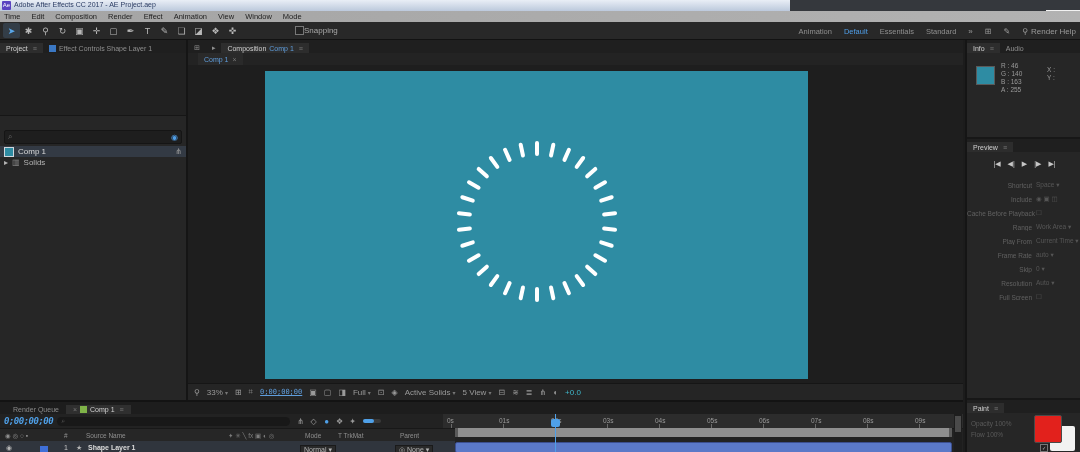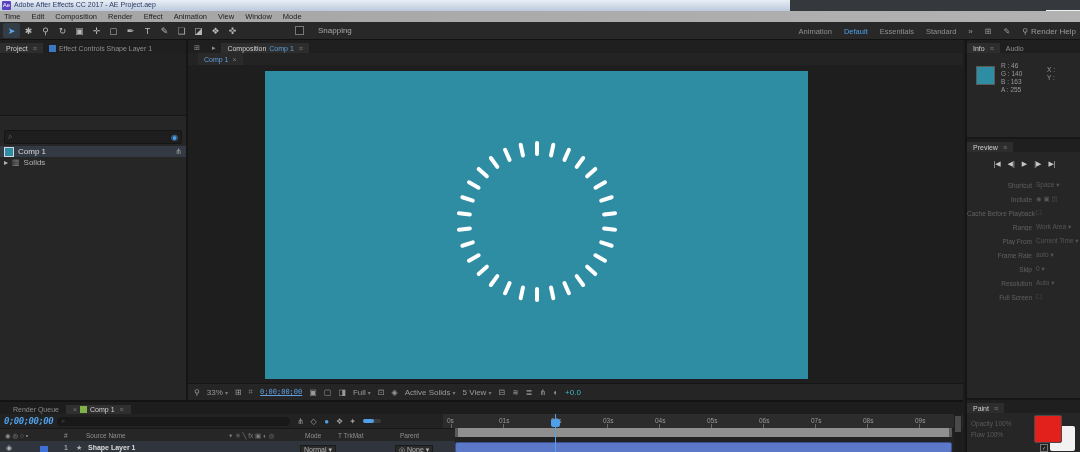--- a/index.html
+++ b/index.html
@@ -15,21 +15,21 @@
   .menubar{left:0;top:11px;width:1080px;height:11px;background:linear-gradient(90deg,#a4a4a4,#b2b2b2);
            display:flex;align-items:center;padding-left:4px;box-sizing:border-box;gap:11px;}
   .menu-item{font-size:7.5px;color:#1d1d1d;filter:blur(.3px);}
   .win-box{right:0;top:10px;width:34px;height:12px;background:#f2f2f2;color:#333;font-size:6px;
            display:flex;align-items:center;justify-content:space-evenly;}
   
   .toolbar{left:0;top:22px;width:1080px;height:18px;background:#282828;border-bottom:1px solid #121212;
            display:flex;align-items:center;box-sizing:border-box;padding-left:3px;}
   .tool{width:17px;height:15px;display:flex;align-items:center;justify-content:center;color:#b8b8b8;font-size:9px;}
   .tool.active{color:#59a7ea;background:#333d47;border-radius:2px;}
-  .snap{display:flex;gap:14px;margin-left:54px;color:#a8a8a8;}
+  .snap{display:flex;gap:0;margin-left:54px;color:#a8a8a8;}
   .snap .box{width:7px;height:7px;border:1px solid #777;background:#222;}
   .ws-area{position:absolute;right:4px;top:0;height:18px;display:flex;align-items:center;gap:12px;}
   .ws{color:#8f8f8f;font-size:7.5px;}
   .ws.active{color:#4f9ee8;}
   .ws-icon{color:#9a9a9a;font-size:8px;}
   .searchhelp{display:flex;align-items:center;gap:3px;color:#9a9a9a;}
   
   .panel{background:#262626;}
   .tabstrip{height:13px;background:#1f1f1f;display:flex;align-items:flex-end;overflow:hidden;}
   .tab{padding:2px 6px 1px 6px;font-size:7px;color:#8f8f8f;white-space:nowrap;display:flex;align-items:center;gap:3px;}

